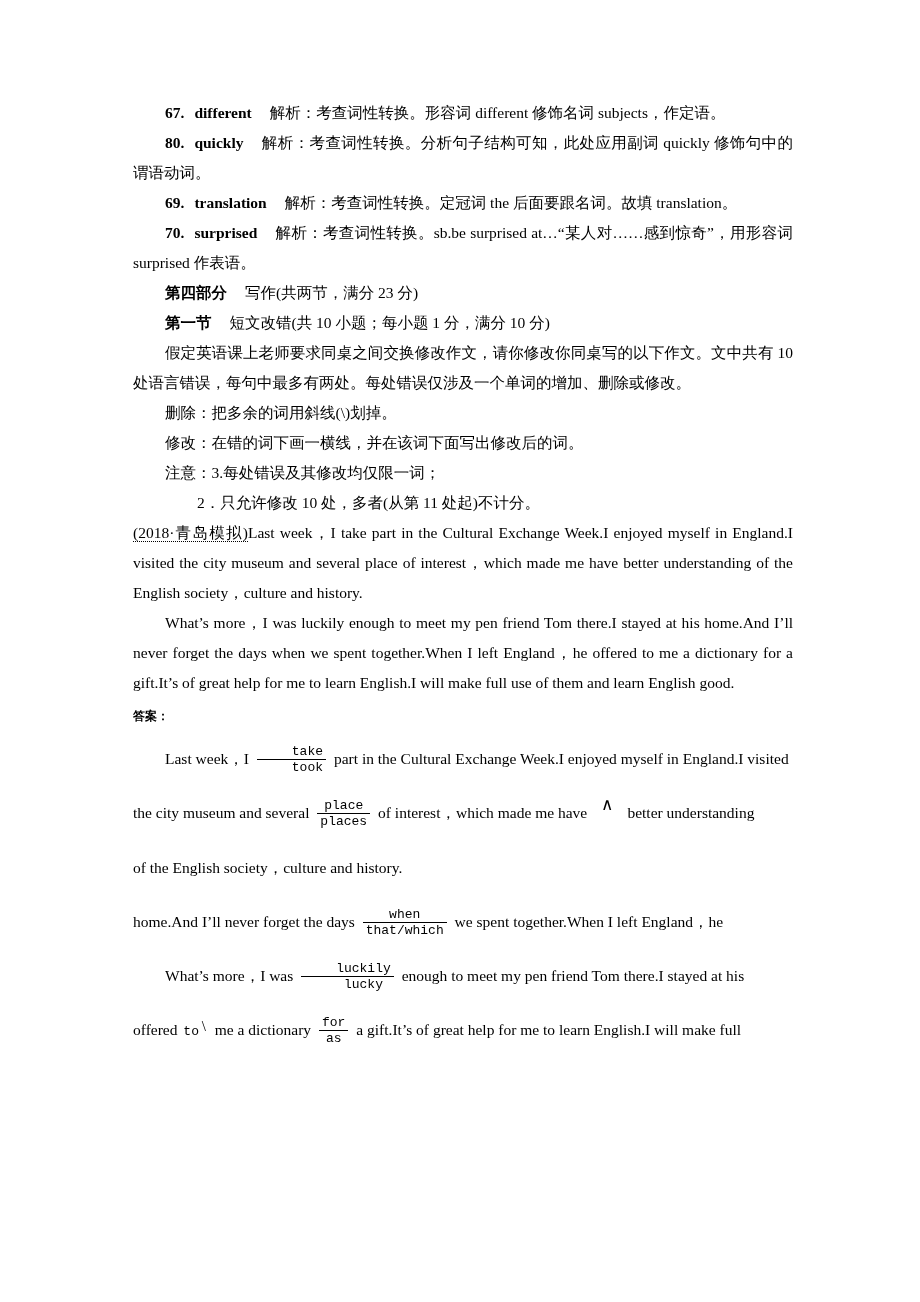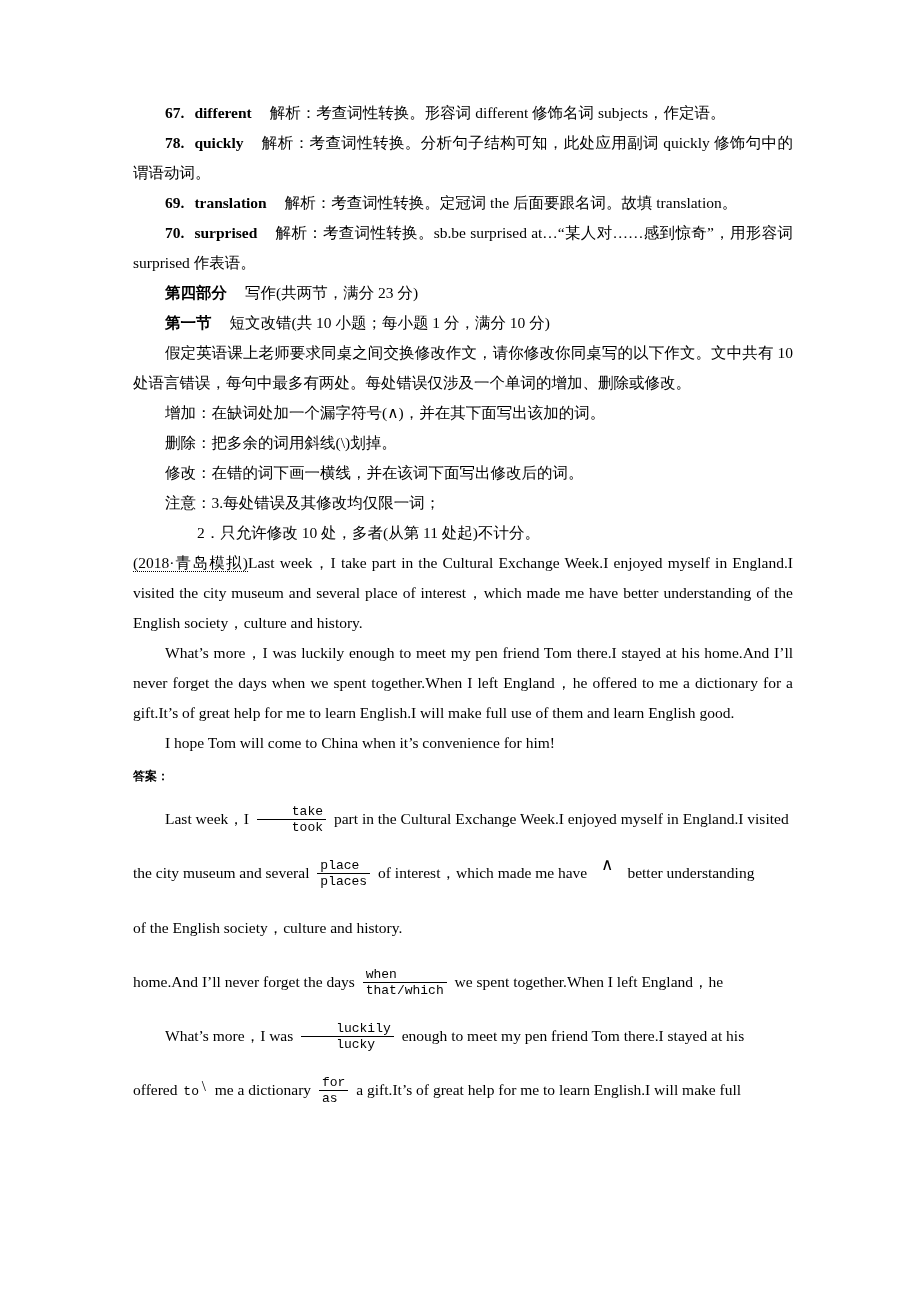--- a/index.html
+++ b/index.html
@@ -66,21 +66,21 @@
   .corr-para {
     font-size: 15.5px;
     line-height: 54px;
     text-align: justify;
   }
   .corr-para.ind { text-indent: 32px; }
 
   .frac {
     display: inline-block;
     vertical-align: middle;
-    text-align: left;
+    text-align: center;
     font-family: "Liberation Mono", "DejaVu Sans Mono", monospace;
     font-size: 13px;
     line-height: 15px;
     margin: 0 4px;
     position: relative;
     top: -1px;
   }
   .frac .num {
     display: block;
     padding: 0 3px;
@@ -127,51 +127,49 @@
 <body>
 
 <div class="page">
   <div class="content">
 
     <div class="line indent">
       <span class="ans-num">67.</span><span class="gap-sm"></span><span class="ans-word">different</span><span class="gap-md"></span><span>解析：</span><span>考查词性转换。形容词 different 修饰名词 subjects，作定语。</span>
     </div>
 
     <div class="line indent">
-      <span class="ans-num">78.</span><span class="gap-sm"></span><span class="ans-word">quickly</span><span class="gap-md"></span><span>解析：</span><span>考查词性转换。分析句子结构可知，此处应用副词 quickly 修饰句中的谓语动词。</span>
+      <span class="ans-num">80.</span><span class="gap-sm"></span><span class="ans-word">quickly</span><span class="gap-md"></span><span>解析：</span><span>考查词性转换。分析句子结构可知，此处应用副词 quickly 修饰句中的谓语动词。</span>
     </div>
 
     <div class="line indent">
       <span class="ans-num">69.</span><span class="gap-sm"></span><span class="ans-word">translation</span><span class="gap-md"></span><span>解析：</span><span>考查词性转换。定冠词 the 后面要跟名词。故填 translation。</span>
     </div>
 
     <div class="line indent">
       <span class="ans-num">70.</span><span class="gap-sm"></span><span class="ans-word">surprised</span><span class="gap-md"></span><span>解析：</span><span>考查词性转换。sb.be surprised at…“某人对……感到惊奇”，用形容词 surprised 作表语。</span>
     </div>
 
     <div class="sec-head indent">
       <span>第四部分</span><span class="gap-md"></span><span class="normal">写作(共两节，满分 23 分)</span>
     </div>
 
     <div class="sec-head indent">
       <span>第一节</span><span class="gap-md"></span><span class="normal">短文改错(共 10 小题；每小题 1 分，满分 10 分)</span>
     </div>
 
     <div class="para ind">假定英语课上老师要求同桌之间交换修改作文，请你修改你同桌写的以下作文。文中共有 10 处语言错误，每句中最多有两处。每处错误仅涉及一个单词的增加、删除或修改。</div>
-    <div class="para ind">增加：在缺词处加一个漏字符号(∧)，并在其下面写出该加的词。</div>
     <div class="para ind">删除：把多余的词用斜线(\)划掉。</div>
     <div class="para ind">修改：在错的词下画一横线，并在该词下面写出修改后的词。</div>
     <div class="para ind">注意：3.每处错误及其修改均仅限一词；</div>
     <div class="para" style="text-indent:64px;">2．只允许修改 10 处，多者(从第 11 处起)不计分。</div>
 
     <div class="para">
       <span class="dotted">(2018·青岛模拟)</span><span>Last week，I take part in the Cultural Exchange Week.I enjoyed myself in England.I visited the city museum and several place of interest，which made me have better understanding of the English society，culture and history.</span>
     </div>
     <div class="para ind">What’s more，I was luckily enough to meet my pen friend Tom there.I stayed at his home.And I’ll never forget the days when we spent together.When I left England，he offered to me a dictionary for a gift.It’s of great help for me to learn English.I will make full use of them and learn English good.</div>
-    <div class="para ind">I hope Tom will come to China when it’s convenience for him!</div>
 
     <div class="ans-label">答案：</div>
 
     <div class="corr-para ind">
       <span>Last week，I</span>
       <span class="frac">
         <span class="num">take</span>
         <span class="den">took</span>
       </span>
       <span>part in the Cultural Exchange Week.I enjoyed myself in England.I visited</span>

